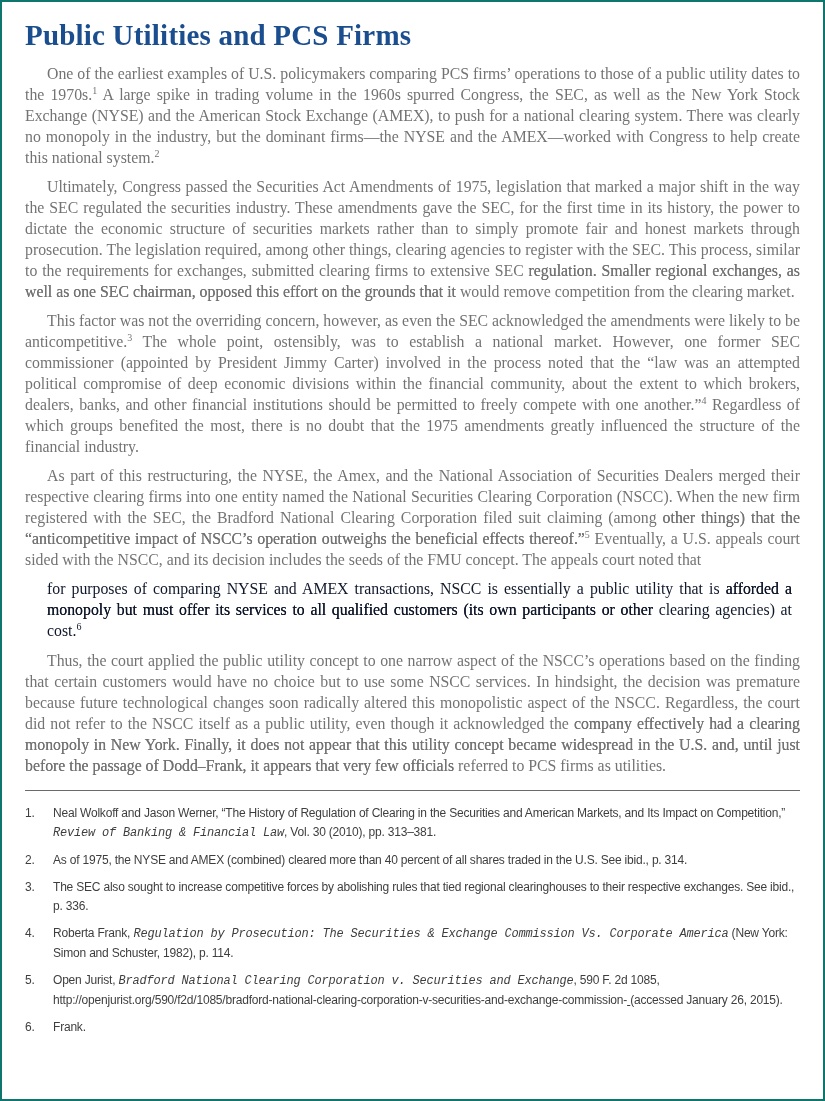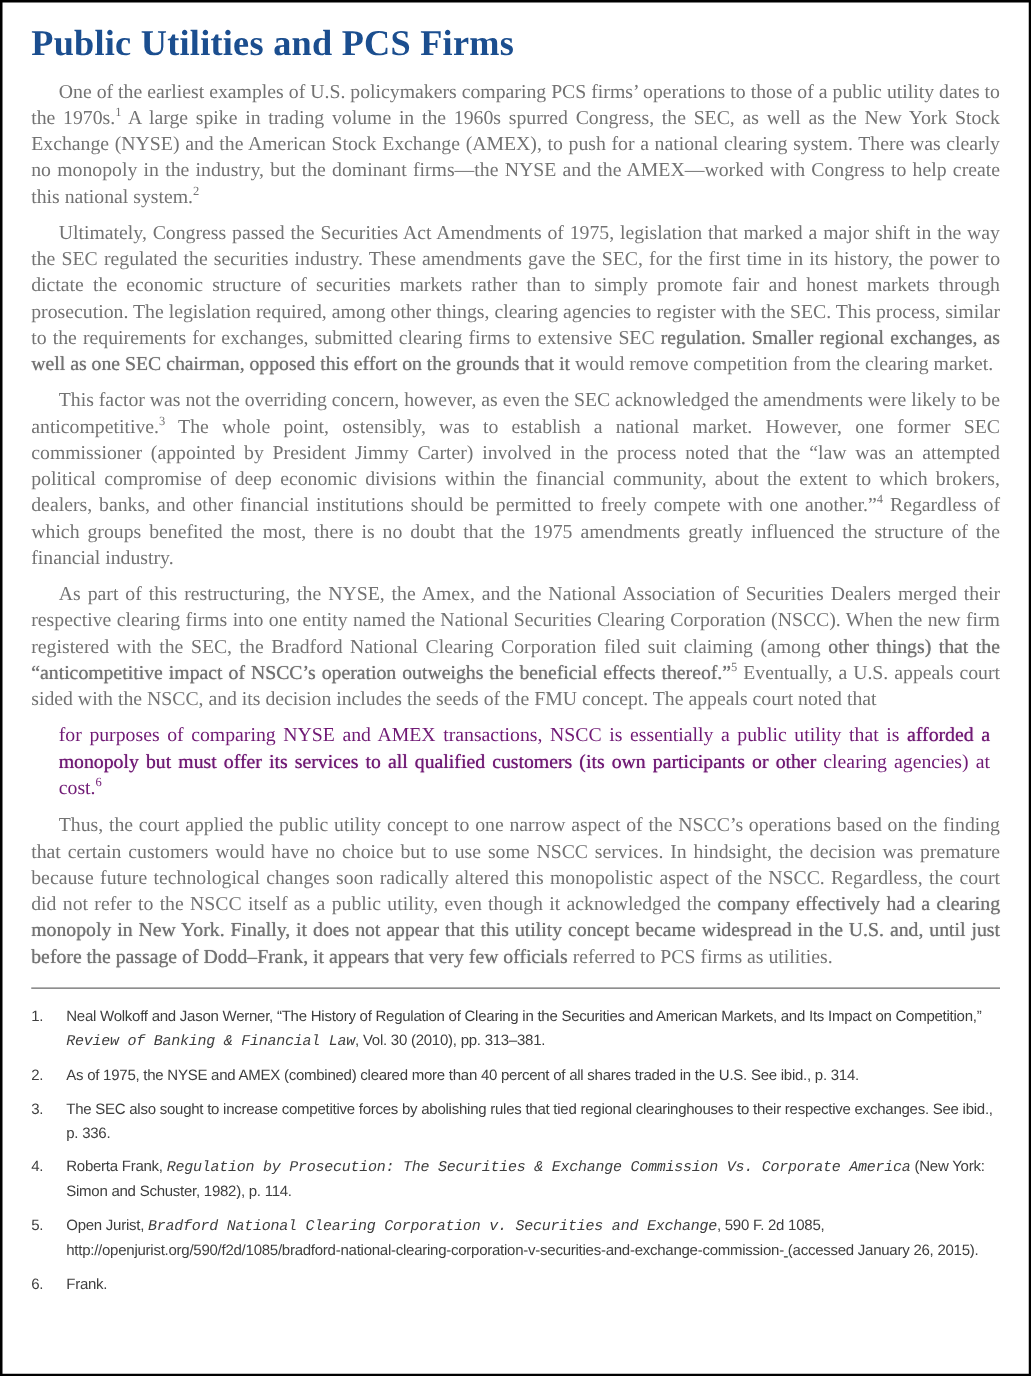--- a/index.html
+++ b/index.html
@@ -2,21 +2,21 @@
 <html><head>
 <meta charset="utf-8">
 <style>
   html, body { margin: 0; padding: 0; background: #ffffff; }
   .page {
     position: relative;
     width: 825px;
     height: 1101px;
     box-sizing: border-box;
     background: #ffffff;
-    border: 2px solid #000000;
+    border: 2px solid #0f766e;
     padding: 12px 23px 0 23px;
     overflow: hidden;
     font-family: "Liberation Serif", serif;
     color: #1d1d1d;
   }
   h1.title {
     font-family: "Liberation Serif", serif;
     font-size: 29px;
     line-height: 34px;
     font-weight: 700;
@@ -31,21 +31,21 @@
     margin: 0 0 8px 0;
     text-indent: 22px;
     color: #737373;
   }
   .quote {
     font-size: 15.8px;
     line-height: 21px;
     text-align: justify;
     margin: 4px 8px 9px 22px;
     text-indent: 0;
-    color: #701a75;
+    color: #0f172a;
   }
   .seg-normal { }
   .seg-bold { text-shadow: 0 0 0.65px currentColor; }
   .seg-italic { font-style: italic; font-family: Liberation Mono, monospace; }
   .seg-underline { text-decoration: underline; }
   sup.fnref {
     font-size: 10px;
     line-height: 0;
     vertical-align: super;
   }

